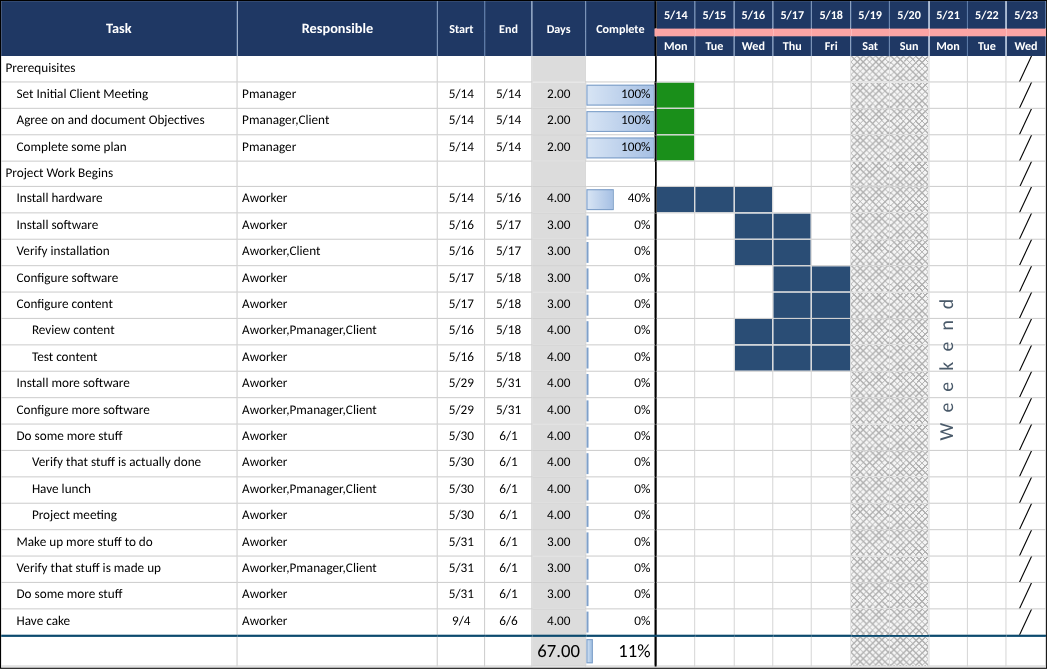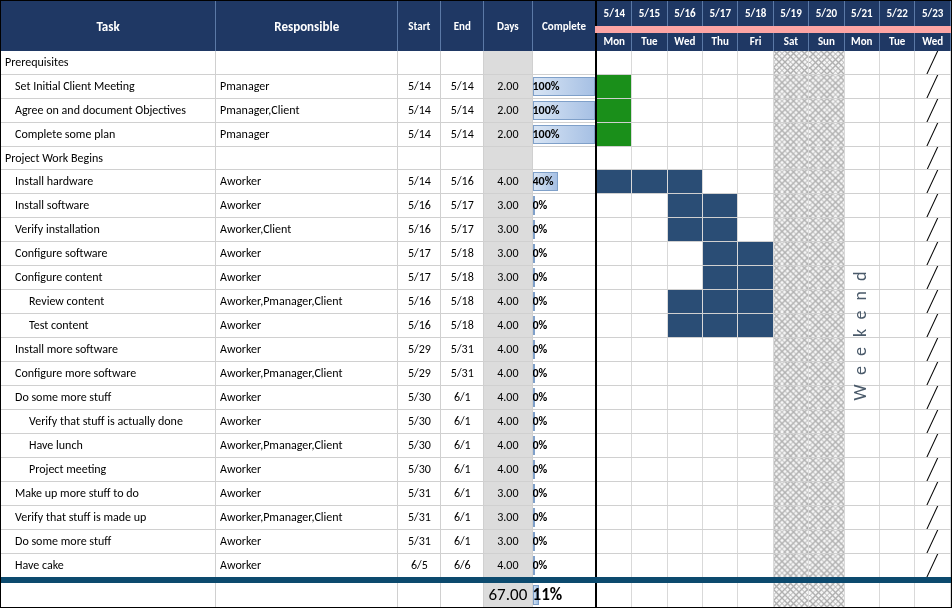--- a/index.html
+++ b/index.html
@@ -55,21 +55,21 @@
     padding: 0 4px;
     font-size: 12px;
     vertical-align: middle;
   }
   tbody td.task   { text-align: left; padding-left: 4px; }
   tbody td.task.ind1 { padding-left: 14px; }
   tbody td.task.ind2 { padding-left: 28px; }
   tbody td.resp   { text-align: left; }
   tbody td.date   { text-align: center; }
   tbody td.days   { text-align: center; background: #dcdcdc; }
-  tbody td.comp   { text-align: left; position: relative; padding:0;font-weight:bold; }
+  tbody td.comp   { text-align: right; position: relative; padding:0; }
   tbody td.gcell  { padding: 0; position: relative; border-right:1px solid #d9d9d9;}
   tbody tr.section td.task { font-weight: normal; padding-left: 4px; }
   tbody tr.section td.resp,
   tbody tr.section td.date,
   tbody tr.section td.comp { background:#fff; }
   
   
   tbody td.comp, thead th.comp { border-right: 2px solid #000; } 
 
   
@@ -134,21 +134,21 @@
   .slash::before {
     content:"";
     position:absolute;
     left:-20px; right:-20px;
     top:50%;
     border-top:1px solid #000;
     transform: rotate(-65deg);
   }
 
   
-  tbody tr.last td { border-bottom:6px solid #0c4a6e; }
+  tbody tr.last td { border-bottom:2px solid #0c4a6e; }
 
 </style>
 </head>
 <body>
 <div class="wrap">
 
 <table>
   <colgroup>
     <col class="c-task">
         <col class="c-resp">
@@ -714,21 +714,21 @@
           <td class="gcell wk"></td>
           <td class="gcell "></td>
           <td class="gcell "></td>
           <td class="gcell ">
             <div class="slash"></div>
           </td>
     </tr>
         <tr class="last">
       <td class="task ind1">Have cake</td>
       <td class="resp">Aworker</td>
-      <td class="date">6/5</td>
+      <td class="date">9/4</td>
       <td class="date">6/6</td>
       <td class="days">4.00</td>
       <td class="comp">
             <div class="cbar" style="width:0%"></div>
             <div class="ctext">0%</div>
           </td>
       <td class="gcell "></td>
           <td class="gcell "></td>
           <td class="gcell "></td>
           <td class="gcell "></td>

